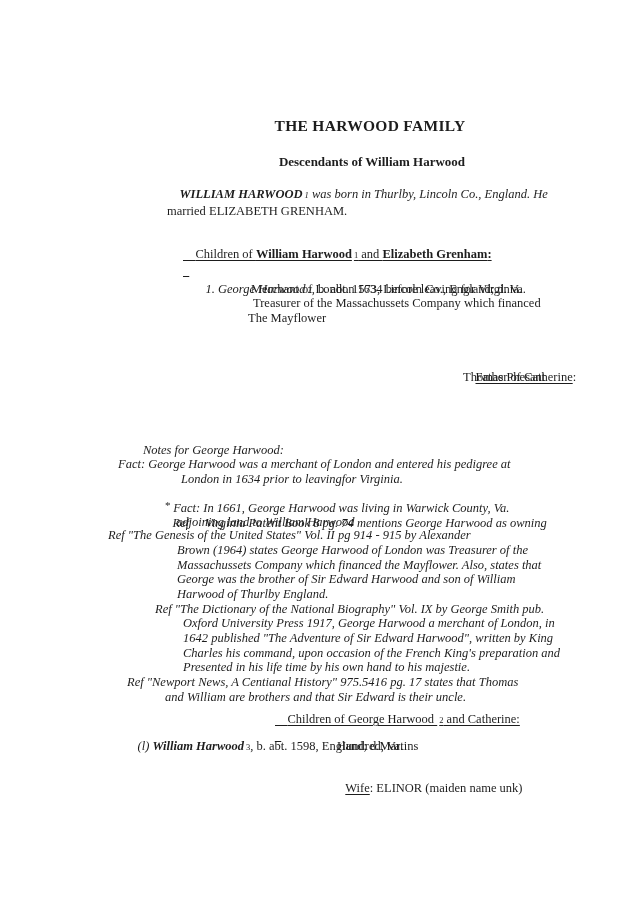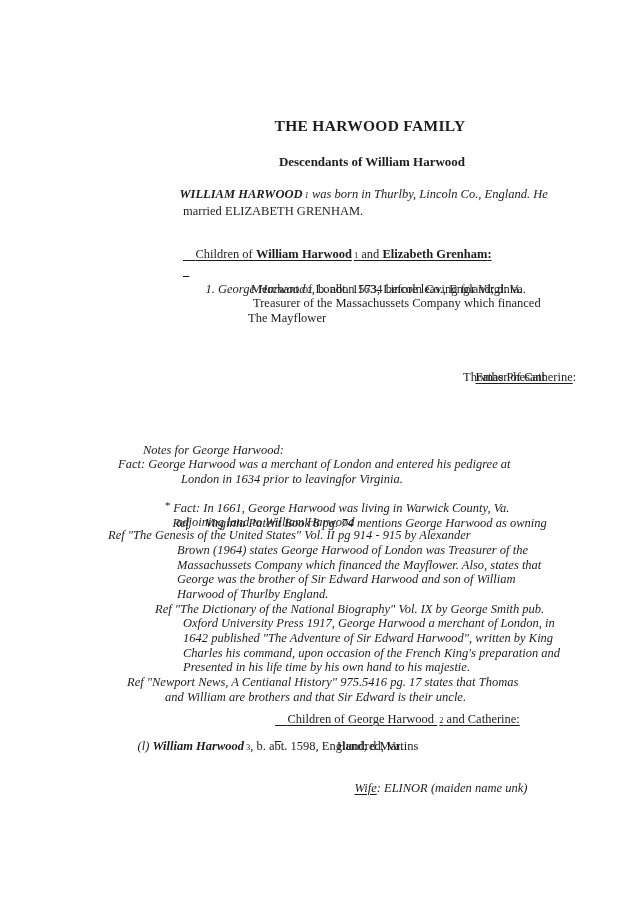--- a/index.html
+++ b/index.html
@@ -55,21 +55,21 @@
 
 <div class="page">
 
   <div class="line title center" style="left:370px; top:118px;">THE HARWOOD FAMILY</div>
 
   <div class="line subtitle center" style="left:372px; top:154px;">Descendants of William Harwood</div>
 
   <div class="line" style="left:167px; top:172px;font-style:italic;">
     <span class="b">WILLIAM HARWOOD</span><span class="gen">1</span><span> was born in Thurlby, Lincoln Co., England. He</span>
   </div>
-  <div class="line" style="left:167px; top:204px;margin-left:16px;">married ELIZABETH GRENHAM.</div>
+  <div class="line" style="left:167px; top:204px;">married ELIZABETH GRENHAM.</div>
 
   <div class="line u" style="left:183px; top:232px;">
     <span>Children of </span><span class="b">William Harwood</span><span class="gen">1</span><span> and </span><span class="b">Elizabeth Grenham</span><span class="b">:</span>
   </div>
 
   <div class="line" style="left:193px; top:267px;">
     <span class="i">1. George Harwood</span><span class="gen">2</span><span>, b. abt. 1573, Lincoln Co., England; d. Va.</span>
   </div>
   <div class="line" style="left:251px; top:282px;">Merchant of London 1634 before leaving for Virginia.</div>
   <div class="line" style="left:253px; top:296px;">Treasurer of the Massachussets Company which financed</div>
@@ -106,17 +106,17 @@
 
   <div class="line u" style="left:275px; top:697px;">
     <span>Children of George Harwood </span><span class="gen">2</span><span> and Catherine:</span>
   </div>
 
   <div class="line" style="left:125px; top:724px;">
     <span class="i">(l) </span><span class="bi">William Harwood</span><span class="gen">3</span><span>, b. abt. 1598, England; d.Martins</span>
   </div>
   <div class="line" style="left:337px; top:739px;">Hundred, Va.</div>
 
-  <div class="line" style="left:342px; top:766px;font-style:italic;">
+  <div class="line" style="left:333px; top:766px;">
     <span class="u">Wife</span><span>: ELINOR (maiden name unk)</span>
   </div>
 
 </div>
 
 </body></html>

